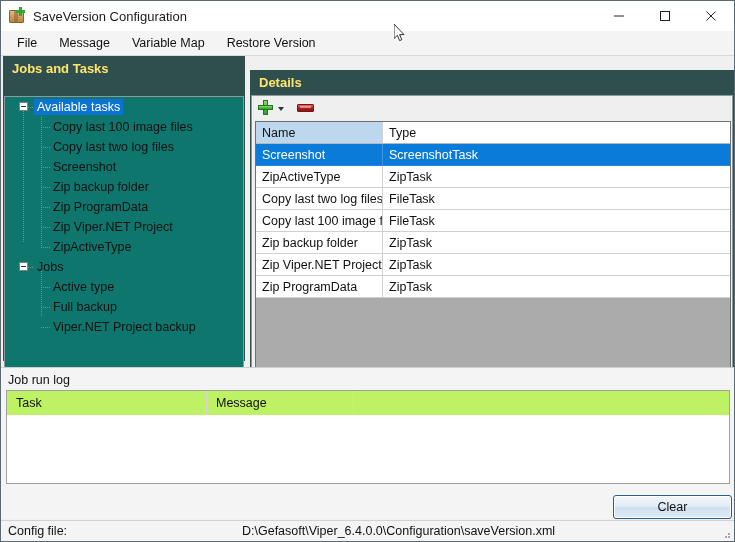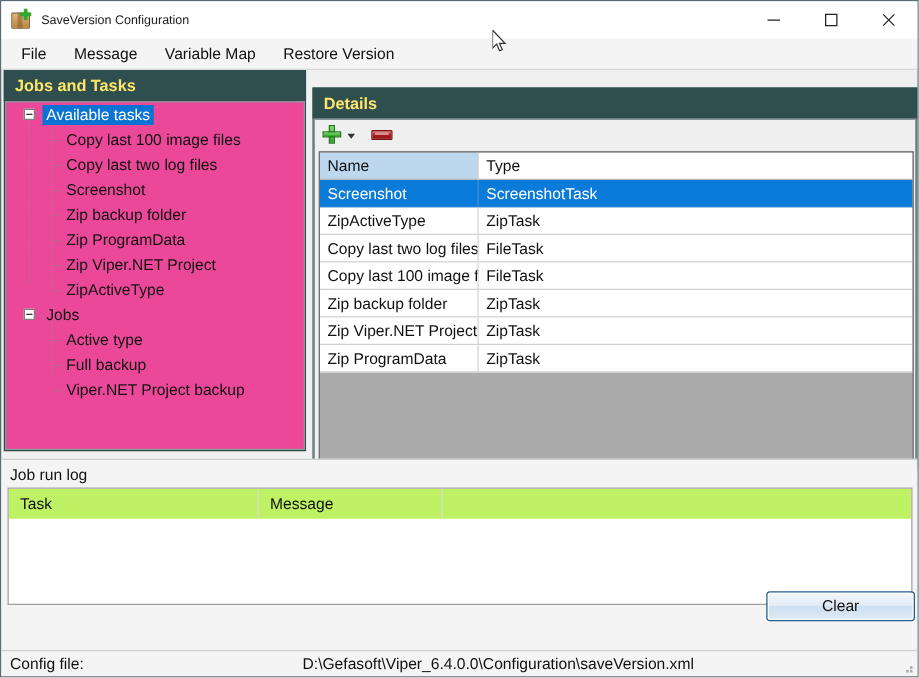--- a/index.html
+++ b/index.html
@@ -48,21 +48,21 @@
     position: absolute; left: 8px; top: 0px;
     width: 9px; height: 9px;
   }
   #app-icon .plus::before, #app-icon .plus::after {
     content: ""; position: absolute; background: #2faa2f;
   }
   #app-icon .plus::before { left: 3px; top: 0; width: 3px; height: 9px; }
   #app-icon .plus::after  { left: 0; top: 3px; width: 9px; height: 3px; }
 
   #title-text {
-    font-size: 10px; color: #1b1b1b;
+    font-size: 13px; color: #1b1b1b;
     white-space: nowrap;
   }
   #winbtns {
     position: absolute; right: 0; top: 0;
     height: 30px; display: flex;
   }
   .winbtn {
     width: 46px; height: 30px;
     display: flex; align-items: center; justify-content: center;
     color: #222;
@@ -107,23 +107,23 @@
     padding-left: 9px;
   }
 
   
   #left-panel {
     position: absolute; left: 2px; top: 0;
     width: 242px; height: 305px;
     background: #2f4f4f;
   }
   #tree {
-    position: absolute; left: 1px; top: 25px;
+    position: absolute; left: 1px; top: 40px;
     width: 240px; height: 279px;
-    background: #ec4899;
+    background: #0f766e;
     border: 1px solid #8a9a9a;
     overflow: hidden;
   }
   .tnode {
     position: relative;
     height: 20px;
     display: flex; align-items: center;
     font-size: 12.5px;
     white-space: nowrap;
   }
@@ -281,21 +281,21 @@
     font-size: 12.5px;
     border-right: 1px solid #d7d7d7;
     background: #bef264;
     white-space: nowrap;
   }
   .lcell.l-task { width: 200px; flex: none; }
   .lcell.l-msg  { width: 147px; flex: none; }
   .lcell.l-rest { flex: 1; border-right: none; }
 
   #clear-btn {
-    position: absolute; left: 612px; top: 472px;
+    position: absolute; left: 612px; top: 494px;
     width: 119px; height: 24px;
     background: linear-gradient(180deg,#f2f7fb 0%,#e2ecf6 48%,#cddff0 50%,#dfeaf6 100%);
     border: 1px solid #2a5d8f;
     border-radius: 3px;
     display: flex; align-items: center; justify-content: center;
     font-size: 12.5px; color: #111;
     box-shadow: inset 0 0 0 1px #ffffff;
   }
 
   

